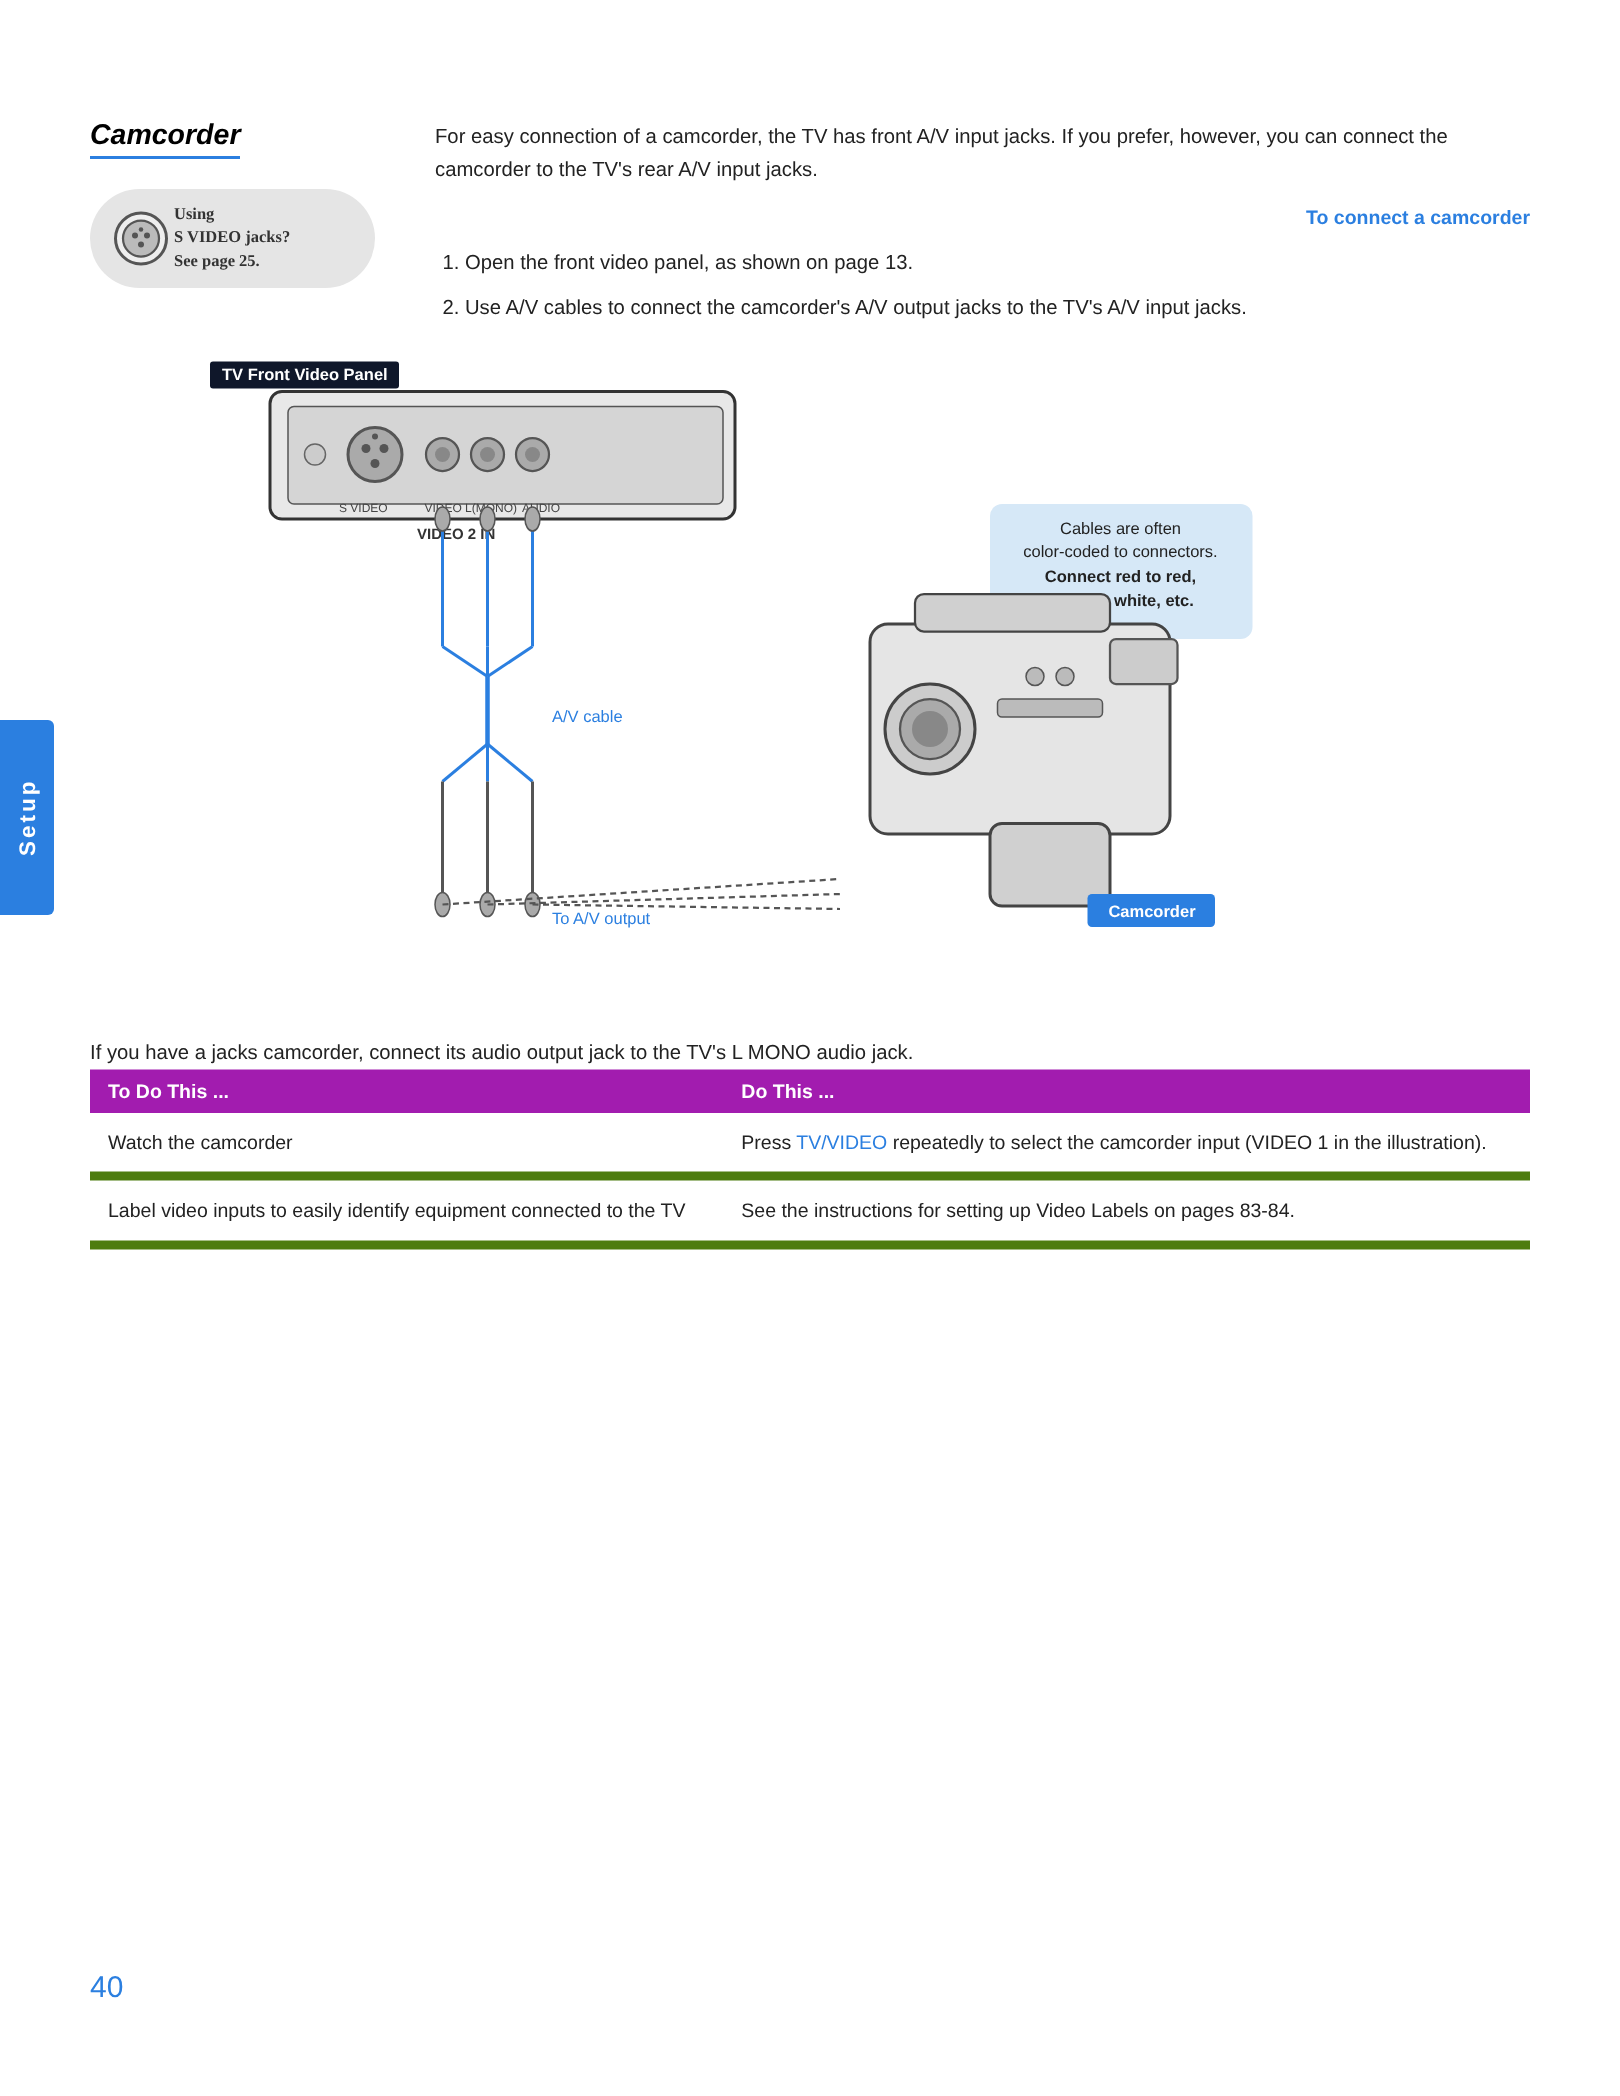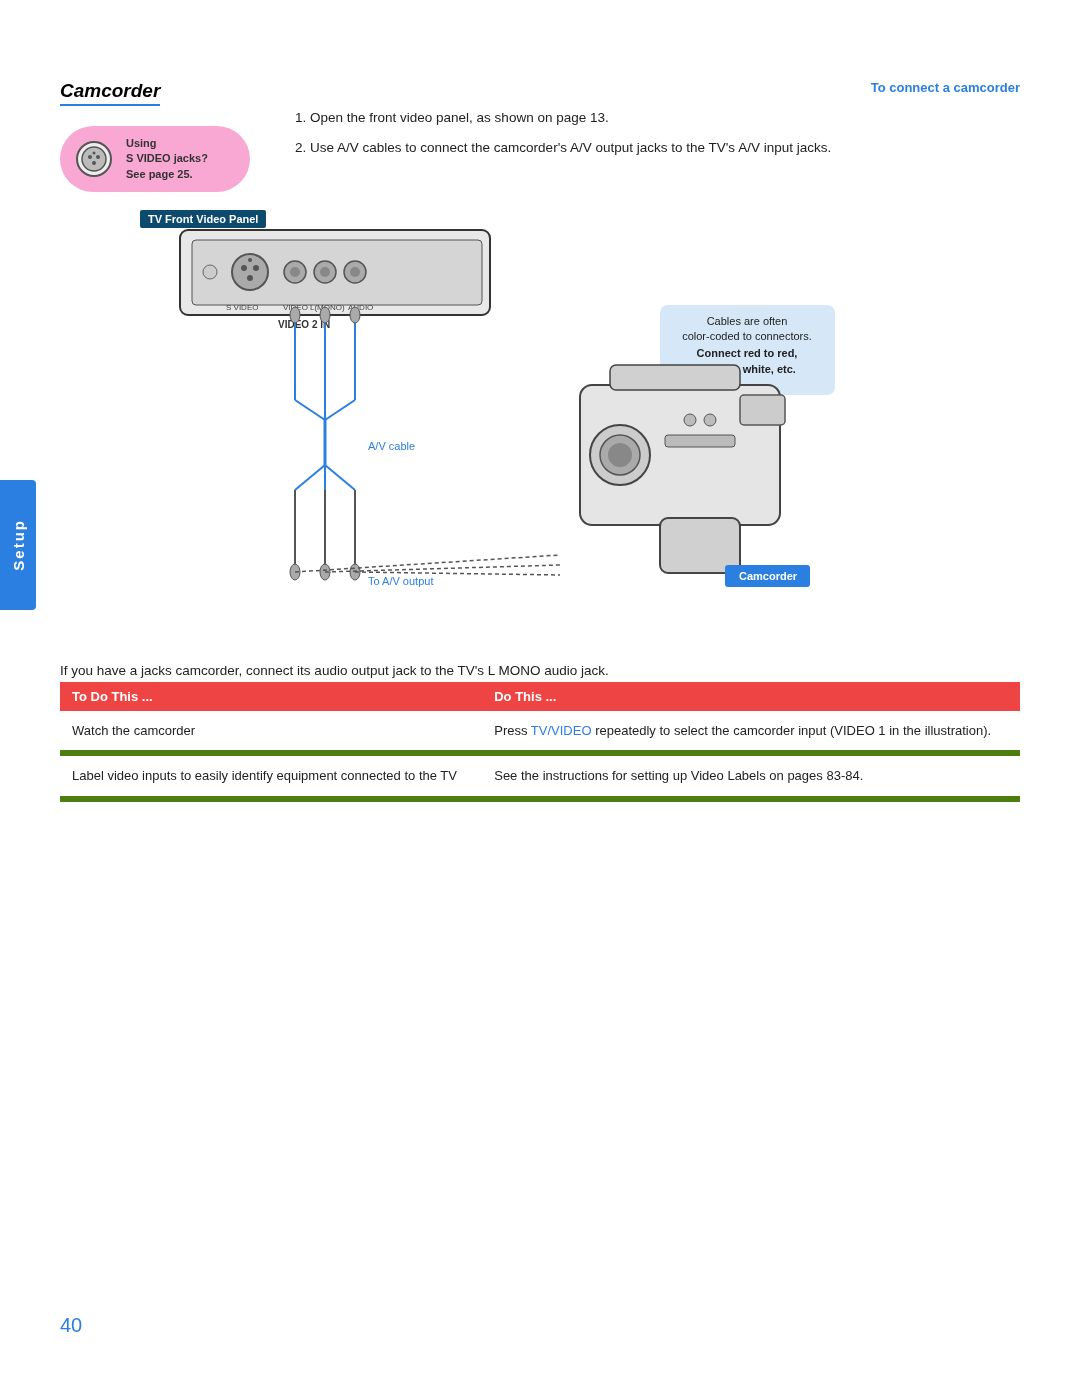--- a/index.html
+++ b/index.html
@@ -65,28 +65,29 @@
     .left-col {
       width: 200px;
       flex-shrink: 0;
     }
     .right-col {
       flex: 1;
     }
 
     
     .tip-box {
-      background: #f9a8d4;
+      background: #e5e5e5;
       border-radius: 50px;
       padding: 10px 16px;
       display: flex;
       align-items: center;
-      gap: 14px;
+      gap: 4px;
       margin-top: 8px;
       width: 190px;
+      font-family: Liberation Serif, serif;
     }
     .tip-box-icon {
       width: 36px;
       height: 36px;
       border: 2px solid #555;
       border-radius: 50%;
       display: flex;
       align-items: center;
       justify-content: center;
       flex-shrink: 0;
@@ -134,21 +135,21 @@
       margin-top: 18px;
       width: 100%;
       height: 430px;
     }
 
     
     .tv-panel-label {
       position: absolute;
       left: 80px;
       top: 0;
-      background: #0c4a6e;
+      background: #0f172a;
       color: #fff;
       font-size: 11px;
       font-weight: bold;
       padding: 3px 8px;
       border-radius: 2px;
     }
 
     
     .diagram-svg {
       position: absolute;
@@ -174,21 +175,21 @@
       margin-bottom: 6px;
     }
 
     
     .notes-table {
       width: 100%;
       border-collapse: collapse;
       font-size: 13px;
     }
     .notes-table thead tr {
-      background: #ef4444;
+      background: #a21caf;
       color: #fff;
     }
     .notes-table thead th {
       padding: 7px 12px;
       text-align: left;
       font-size: 13px;
       font-weight: bold;
     }
     .notes-table tbody tr {
       border-bottom: 6px solid #4d7c0f;
@@ -235,20 +236,21 @@
             <circle cx="14" cy="18" r="2" fill="#555"></circle>
             <circle cx="14" cy="8" r="1.5" fill="#555"></circle>
           </svg>
         </div>
         <div class="tip-box-text">
           <strong>Using<br>S VIDEO jacks?<br>See page 25.</strong>
         </div>
       </div>
     </div>
     <div class="right-col">
+      <p class="intro-text">For easy connection of a camcorder, the TV has front A/V input jacks. If you prefer, however, you can connect the camcorder to the TV's rear A/V input jacks.</p>
       <p class="connect-heading">To connect a camcorder</p>
       <div class="steps">
         <ol>
           <li>Open the front video panel, as shown on page 13.</li>
           <li>Use A/V cables to connect the camcorder's A/V output jacks to the TV's A/V input jacks.</li>
         </ol>
       </div>
     </div>
   </div>
 

